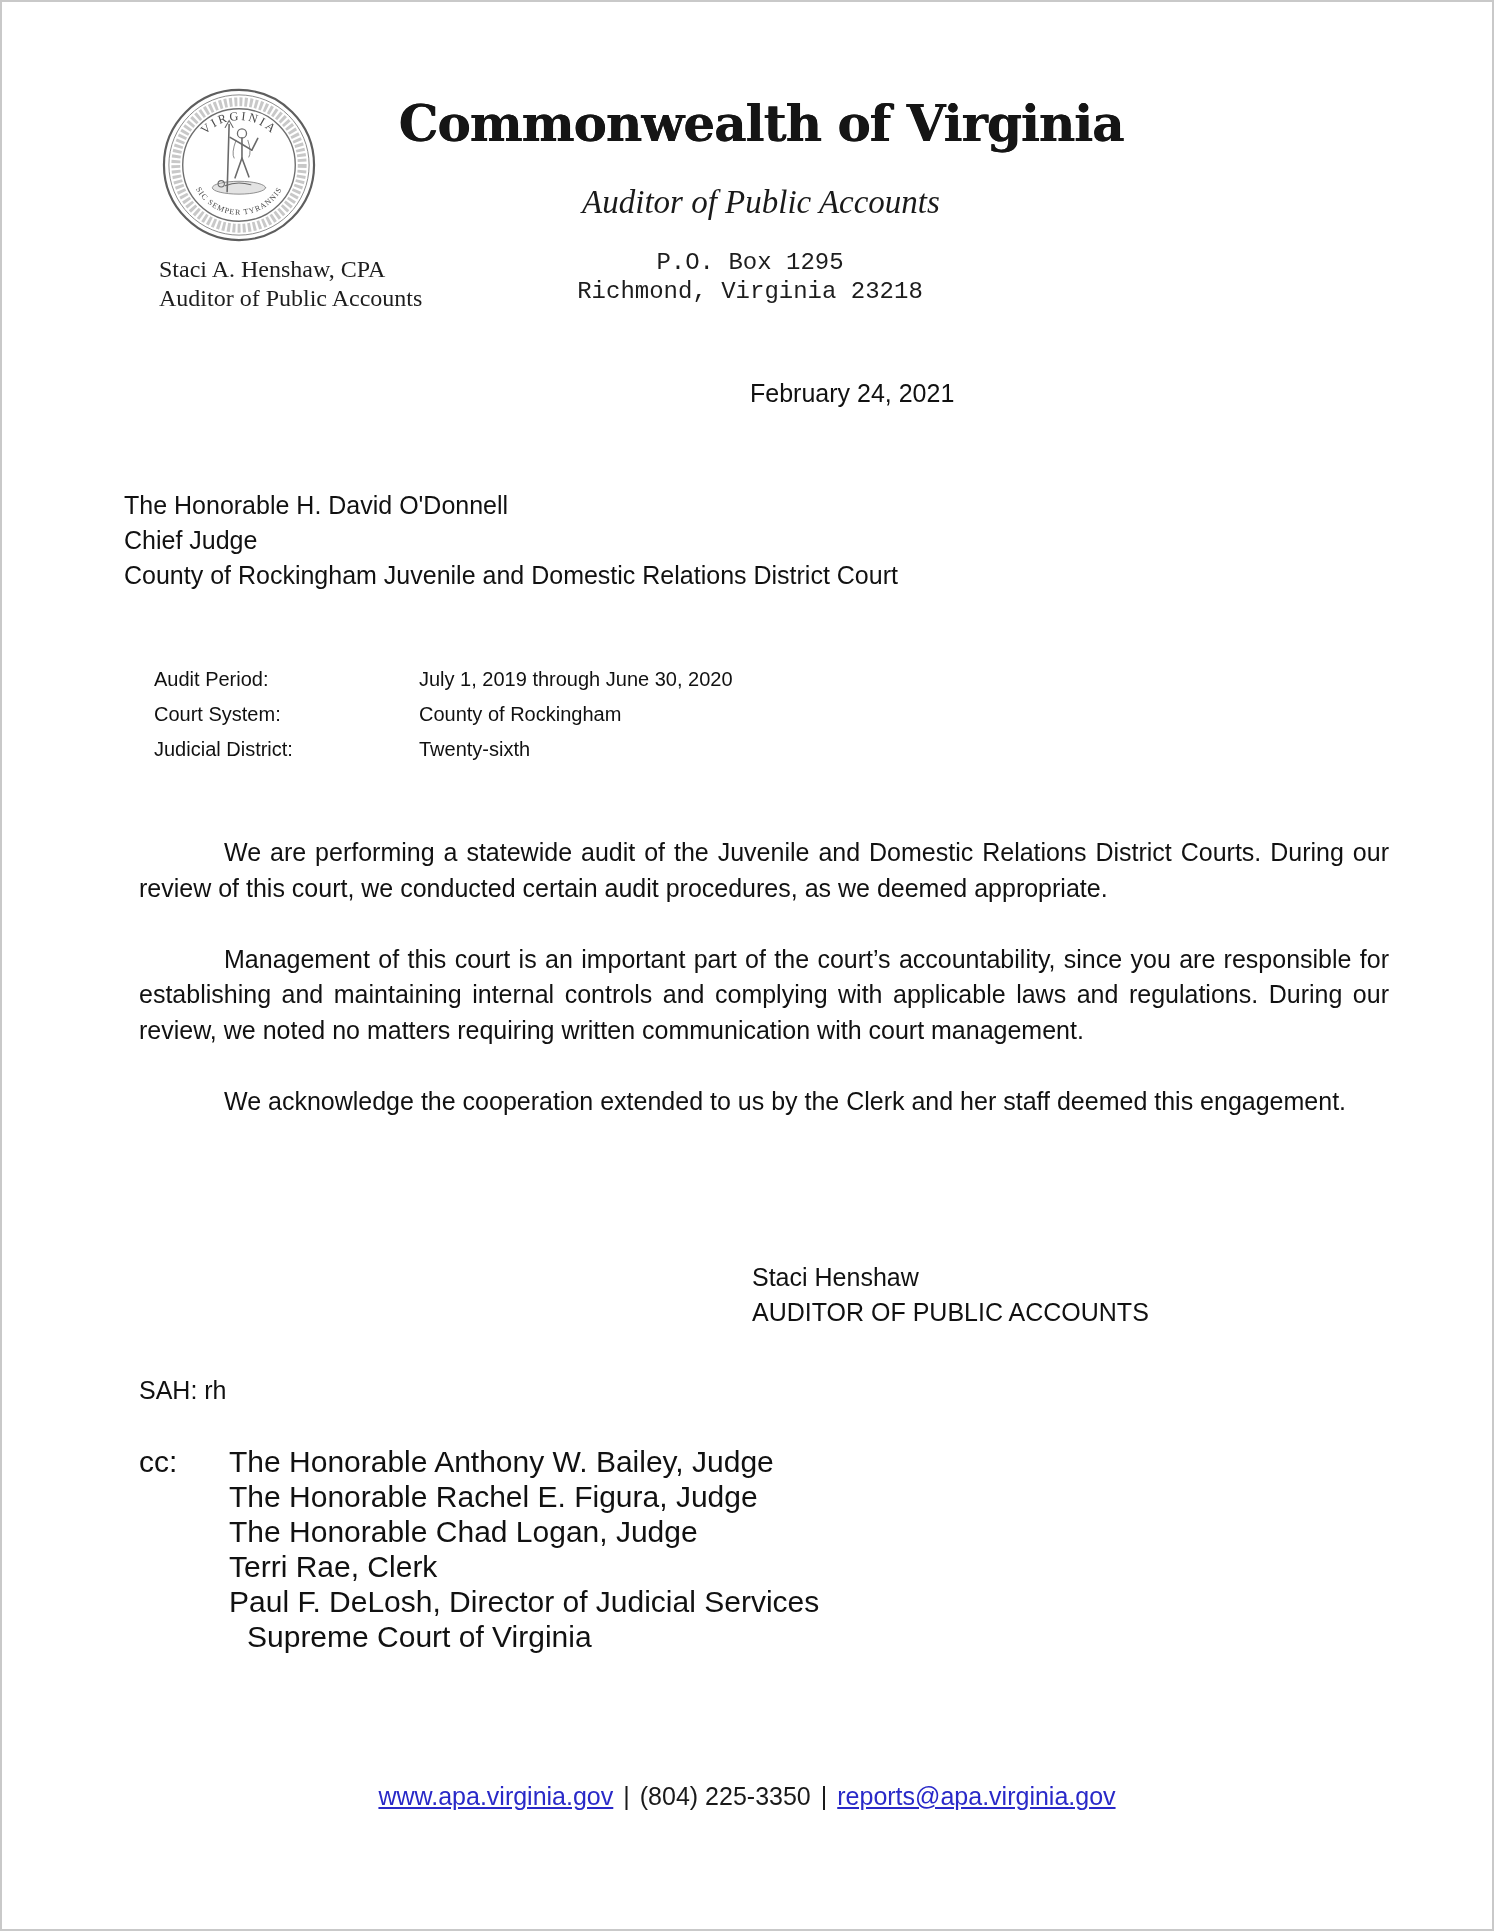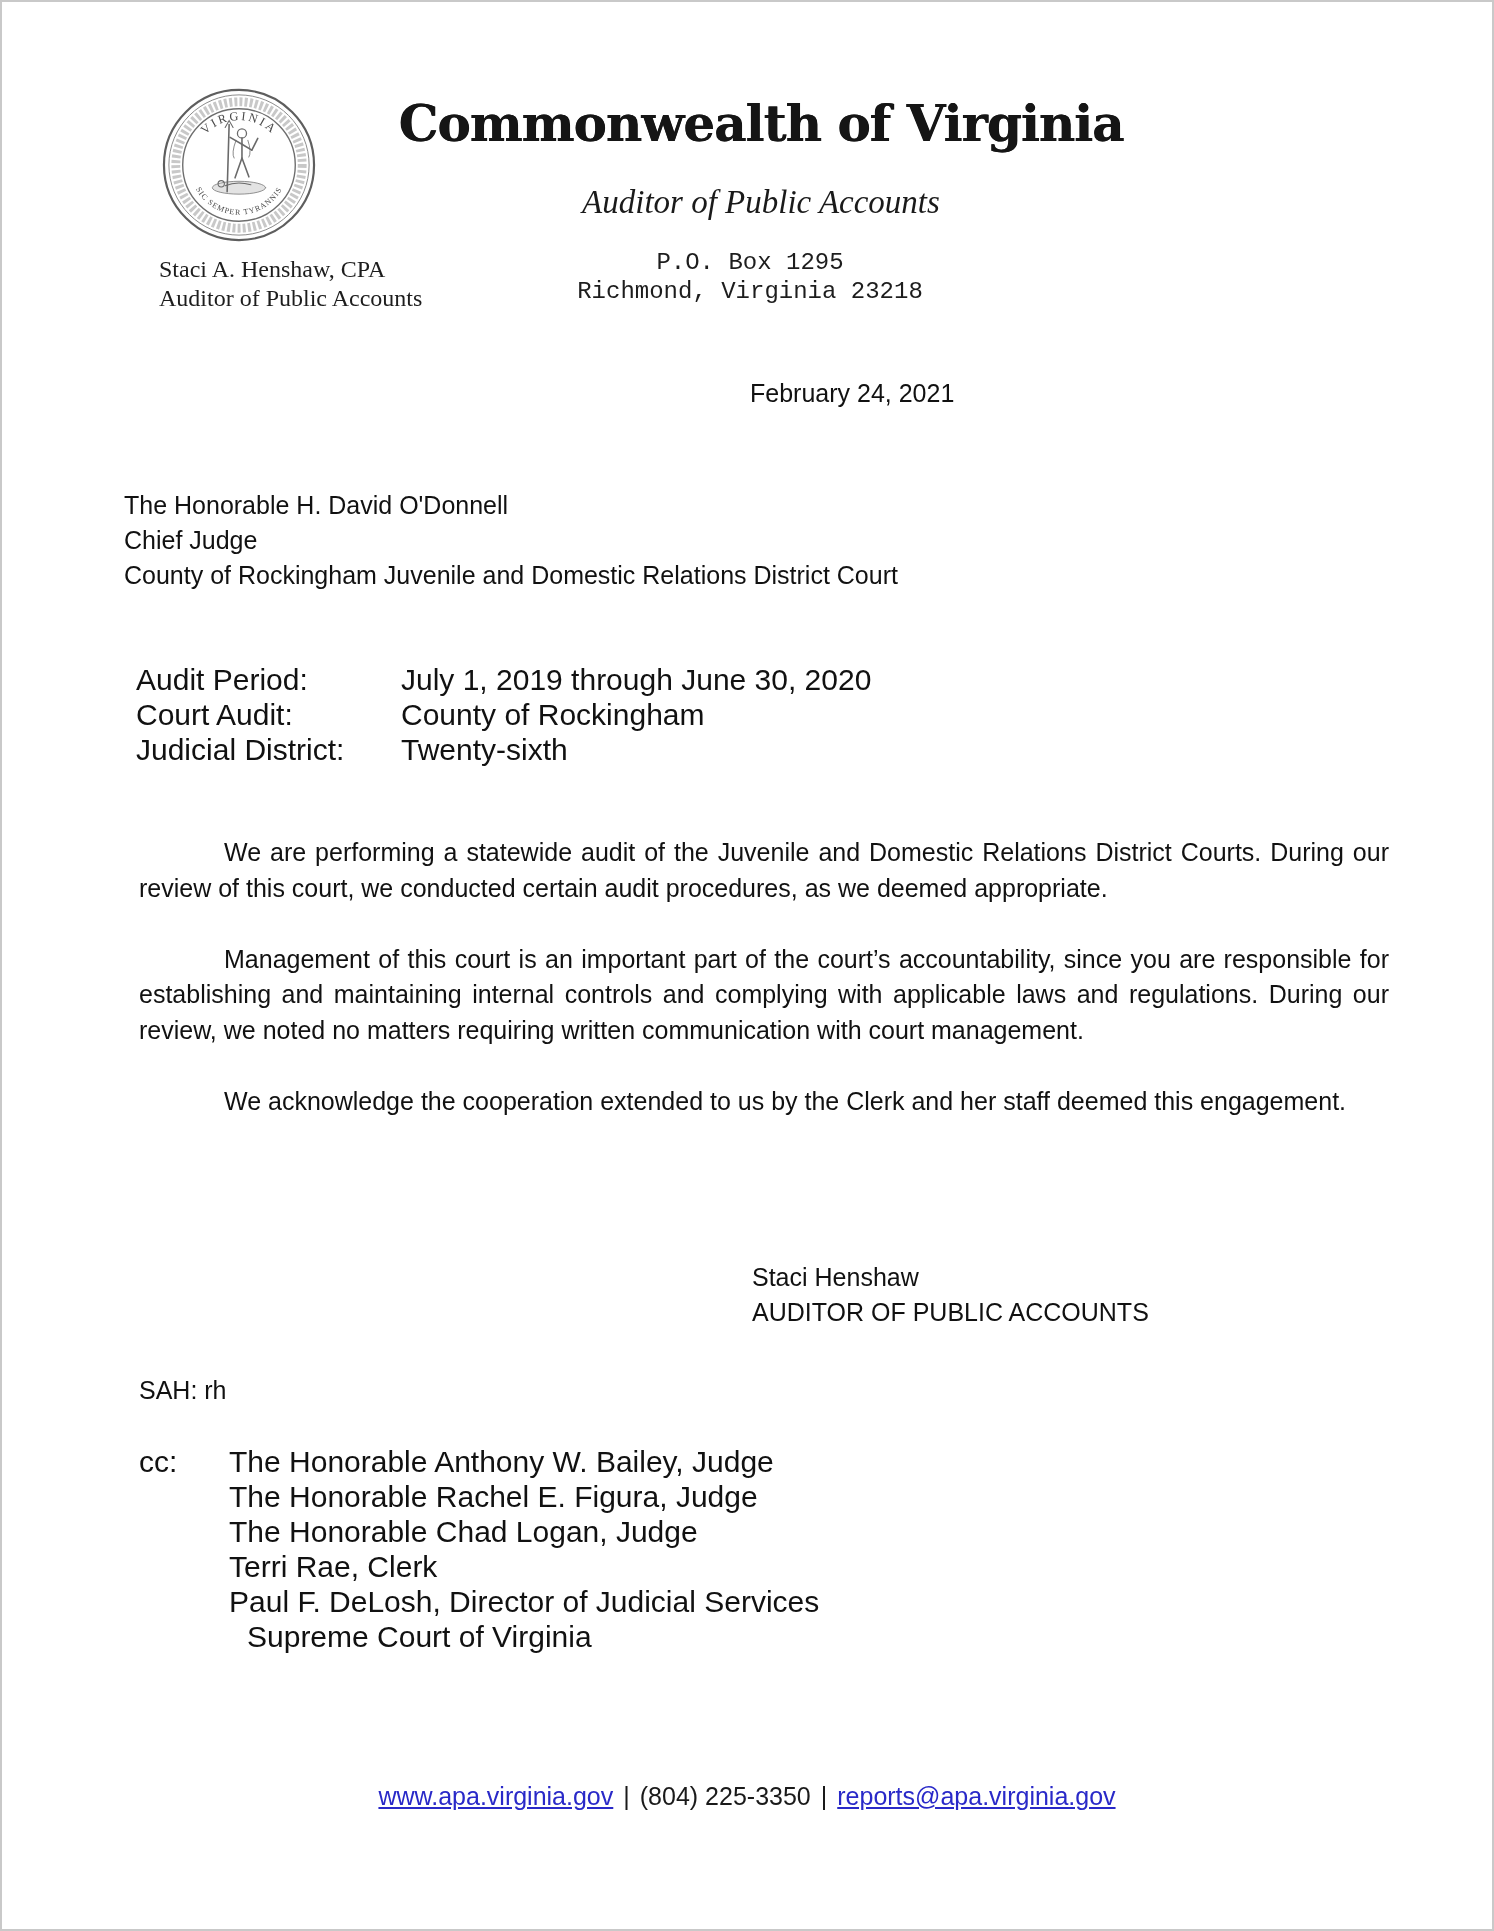--- a/index.html
+++ b/index.html
@@ -43,21 +43,21 @@
   .addr {
     left:137px; top:246px; width:1222px;
     text-align:center;
     font-family:Liberation Mono, monospace;
     font-size:24px; line-height:29px; color:#1d1d1d;
   }
 
   
   .date  { left:748px; top:377px; font-size:25px; }
   .recipient { left:122px; top:486px; font-size:25px; line-height:35px; }
-  .details { left:134px; top:660px; font-size:30px; line-height:35px; }
+  .details { left:152px; top:660px; font-size:20px; line-height:35px; }
   .details .row { display:flex; }
   .details .dlabel { width:265px; flex:0 0 265px; }
 
   .bodytext { left:137px; top:833px; width:1250px; font-size:25px; }
   .bodytext p {
     margin:0 0 35.5px 0;
     line-height:35.5px;
     text-align:justify;
     text-indent:85px;
   }
@@ -138,21 +138,21 @@
     <div>Chief Judge</div>
     <div>County of Rockingham Juvenile and Domestic Relations District Court</div>
   </div>
 
   <div class="abs details">
     <div class="row">
       <div class="dlabel">Audit Period:</div>
       <div>July 1, 2019 through June 30, 2020</div>
     </div>
     <div class="row">
-      <div class="dlabel">Court Audit:</div>
+      <div class="dlabel">Court System:</div>
       <div>County of Rockingham</div>
     </div>
     <div class="row">
       <div class="dlabel">Judicial District:</div>
       <div>Twenty-sixth</div>
     </div>
   </div>
 
   <div class="abs bodytext">
     <p>We are performing a statewide audit of the Juvenile and Domestic Relations District Courts. During our review of this court, we conducted certain audit procedures, as we deemed appropriate.</p>

